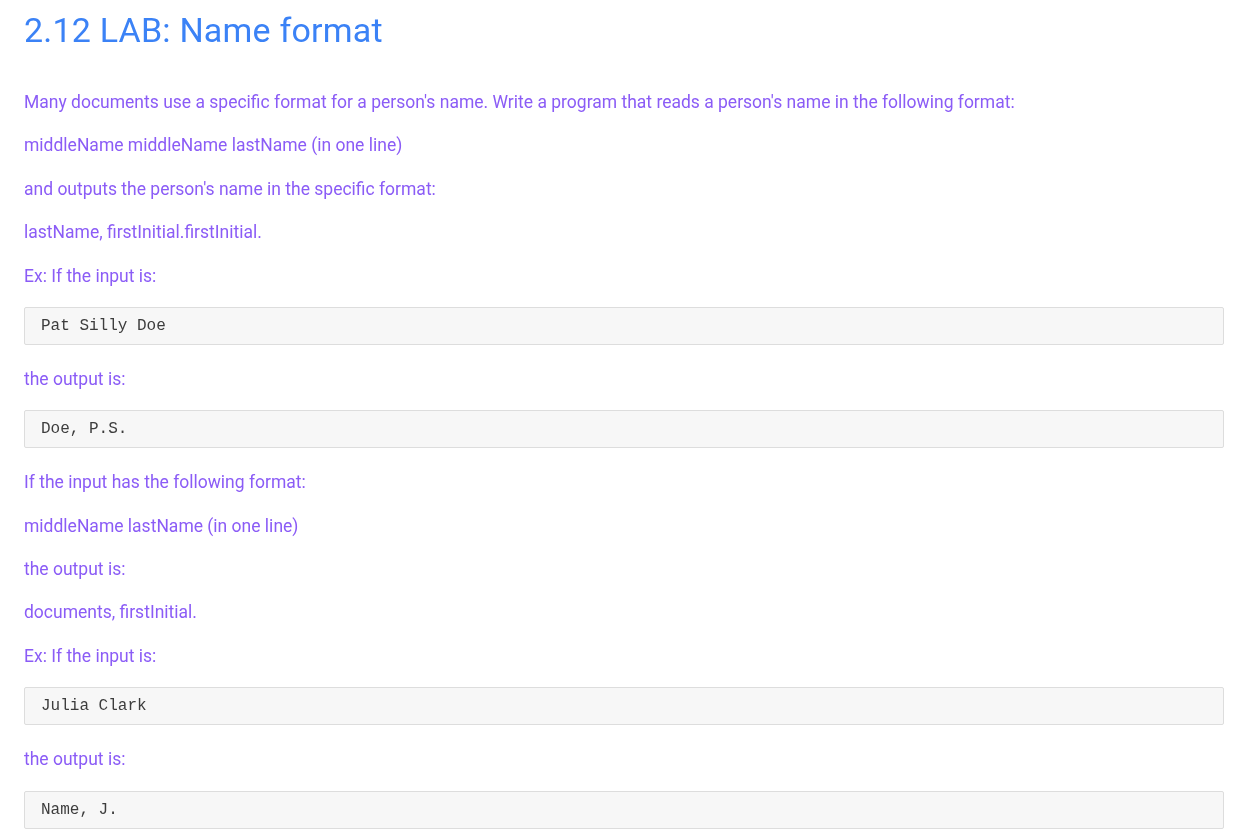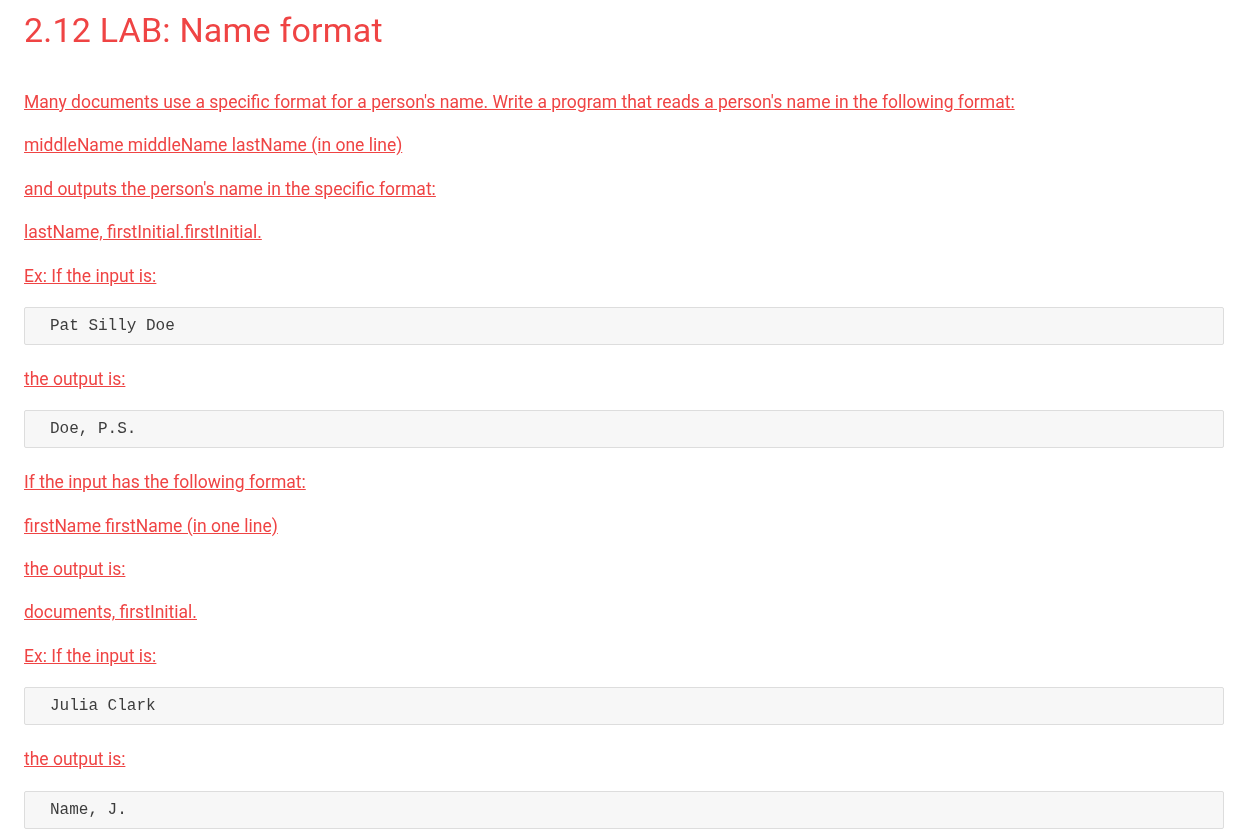--- a/index.html
+++ b/index.html
@@ -10,38 +10,37 @@
     body {
       font-family: -apple-system, BlinkMacSystemFont, "Segoe UI", Roboto, "Helvetica Neue", Arial, sans-serif;
       background: #ffffff;
       color: #4a4a4a;
       padding: 0 24px;
       width: 1248px;
     }
     h1.page-title {
       font-size: 34px;
       font-weight: 400;
-      color: #ef4444;
+      color: #3b82f6;
       margin-top: 10px;
       margin-bottom: 40px;
       letter-spacing: 0.2px;
     }
     p.body-text {
       font-size: 17.5px;
-      color: #ef4444;
+      color: #8b5cf6;
       line-height: 1.45;
       margin-bottom: 18px;
       font-weight: 400;
-      text-decoration: underline;
     }
     pre.code-block {
       background: #f7f7f7;
       border: 1px solid #dddddd;
       border-radius: 2px;
-      padding: 9px 25px;
+      padding: 9px 16px;
       font-family: "Courier New", Courier, monospace;
       font-size: 16px;
       color: #3d3d3d;
       margin-bottom: 22px;
       margin-top: 4px;
       white-space: pre;
       overflow-x: auto;
     }
   </style>
 </head>
@@ -55,21 +54,21 @@
 <p class="body-text">lastName, firstInitial.firstInitial.</p>
 <p class="body-text">Ex: If the input is:</p>
 
 <pre class="code-block">Pat Silly Doe</pre>
 
 <p class="body-text">the output is:</p>
 
 <pre class="code-block">Doe, P.S.</pre>
 
 <p class="body-text">If the input has the following format:</p>
-<p class="body-text">firstName firstName (in one line)</p>
+<p class="body-text">middleName lastName (in one line)</p>
 <p class="body-text">the output is:</p>
 <p class="body-text">documents, firstInitial.</p>
 <p class="body-text">Ex: If the input is:</p>
 
 <pre class="code-block">Julia Clark</pre>
 
 <p class="body-text">the output is:</p>
 
 <pre class="code-block">Name, J.</pre>
 

